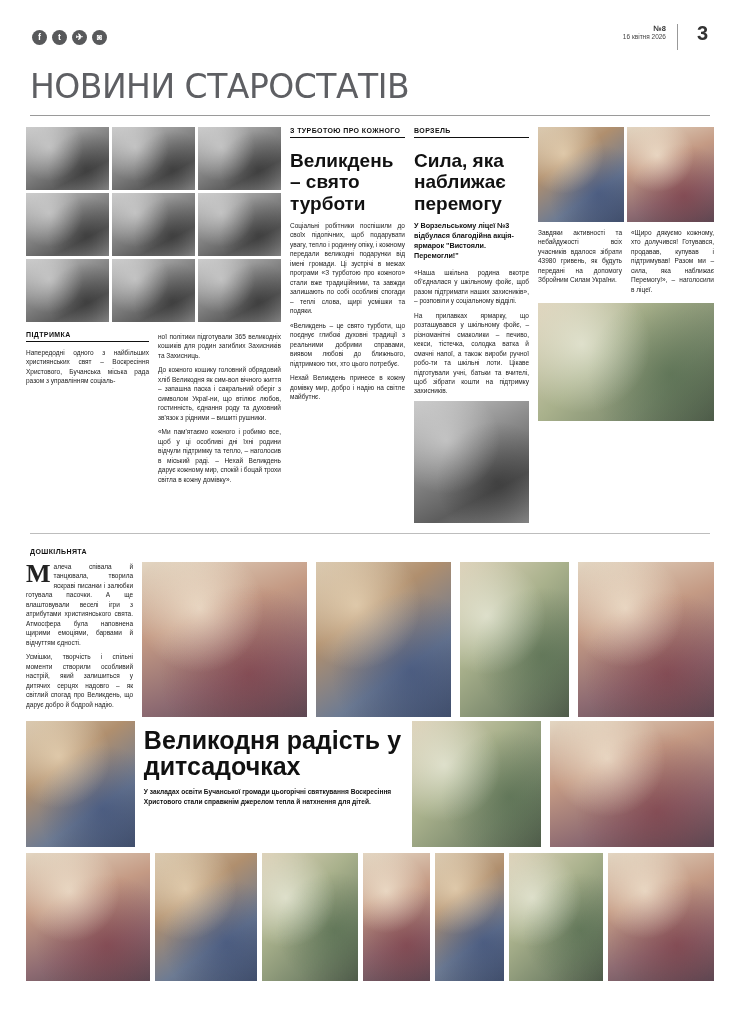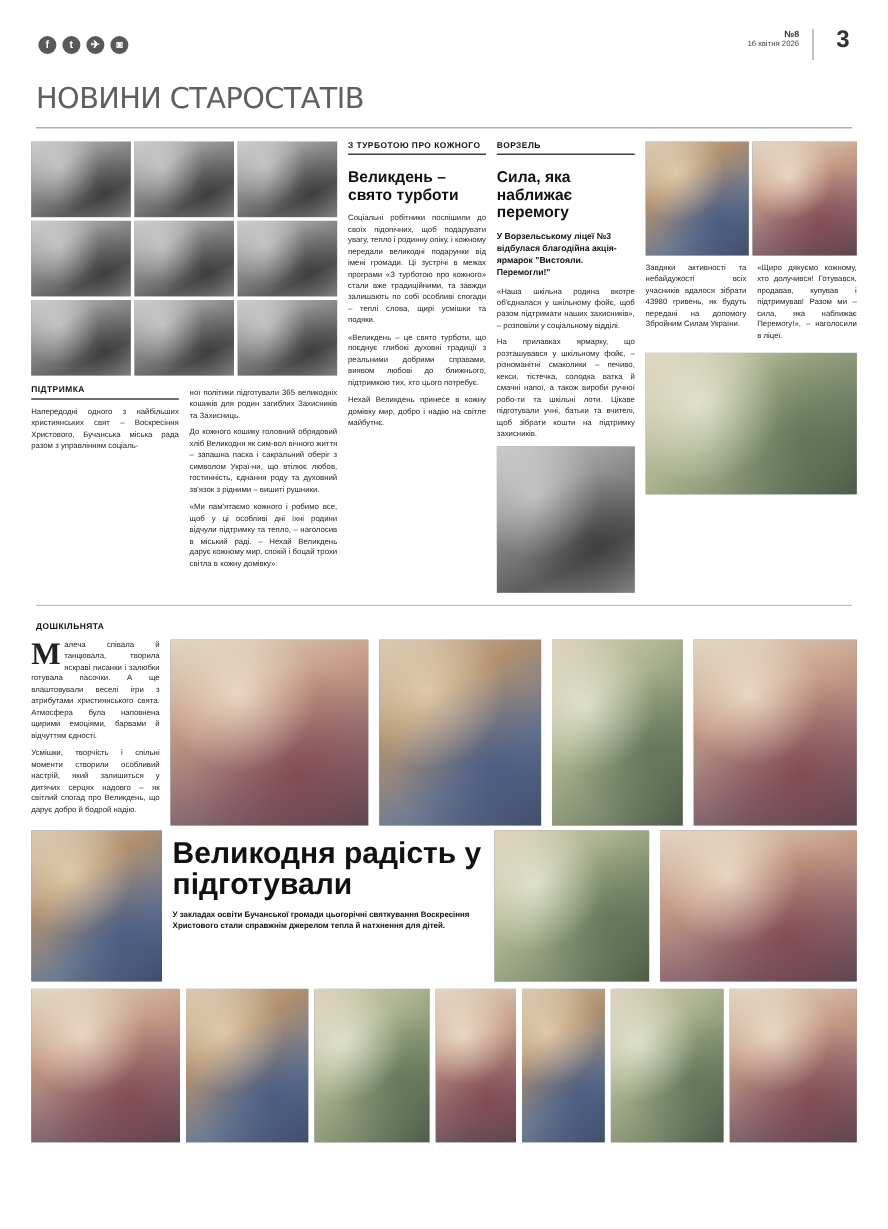--- a/index.html
+++ b/index.html
@@ -20,35 +20,35 @@
   .social{position:absolute;left:6px;top:6px;display:flex;gap:5px;}
   .soc{width:15px;height:15px;border-radius:50%;background:#58595b;color:#fff;
        font-size:9px;line-height:15px;text-align:center;font-weight:bold;}
   .issue{position:absolute;right:48px;top:0;text-align:right;line-height:1.25;}
   .issue .num{font-size:7.5px;font-weight:bold;color:#333;}
   .issue .date{font-size:6.5px;color:#444;}
   .pageno{position:absolute;right:6px;top:-2px;font-size:20px;font-weight:bold;color:#333;}
   .vline{position:absolute;right:36px;top:0px;width:1px;height:26px;background:#999;}
 
   .headline{
-    font-size:24px;letter-spacing:-0.5px;color:#5e5f63;font-weight:400;
+    font-size:33px;letter-spacing:-0.5px;color:#5e5f63;font-weight:400;
     margin:2px 0 0 4px;line-height:1;
     font-family:"DejaVu Sans", sans-serif;
   }
   .rule{height:1px;background:#9a9a9a;margin:12px 4px 0 4px;}
   .rule.thin{height:1px;background:#bdbdbd;}
 
   
   .kicker{
     font-size:7px;font-weight:bold;letter-spacing:.4px;color:#111;
     text-transform:uppercase;margin-bottom:3px;
   }
   .kicker-rule{height:1px;background:#111;margin-bottom:6px;}
   .arttitle{
-    font-size:13px;line-height:1.12;font-weight:bold;color:#111;margin:12px 0 7px 0;
+    font-size:19px;line-height:1.12;font-weight:bold;color:#111;margin:12px 0 7px 0;
   }
   .lead{font-size:7.2px;line-height:1.42;font-weight:bold;color:#111;margin-bottom:6px;}
   p.body{font-size:6.5px;line-height:1.46;margin:0 0 5px 0;text-align:justify;color:#222;}
   .ph{background:#8d8d8d;position:relative;overflow:hidden;}
   .ph::after{
     content:"";position:absolute;inset:0;
     background:
       radial-gradient(circle at 28% 32%, rgba(255,255,255,.40), rgba(255,255,255,0) 46%),
       radial-gradient(circle at 72% 66%, rgba(0,0,0,.34), rgba(0,0,0,0) 52%),
       linear-gradient(152deg, #c9c9c9 0%, #8f8f8f 38%, #5d5d5d 72%, #8a8a8a 100%);
@@ -199,21 +199,21 @@
       <div class="ph c" style="width:138px;height:155px;"></div>
       <div class="ph c3" style="width:112px;height:155px;"></div>
       <div class="ph c2" style="width:140px;height:155px;"></div>
     </div>
 
     <div class="dk-row" style="margin-top:4px;">
       <div style="width:110px;">
         <div class="ph c" style="height:126px;"></div>
       </div>
       <div style="width:262px;padding-top:6px;">
-        <div class="bigtitle">Великодня радість у підготували</div>
+        <div class="bigtitle">Великодня радість у дитсадочках</div>
         <div class="standfirst">У закладах освіти Бучанської громади цьогорічні святкування Воскресіння Христового стали справжнім джерелом тепла й натхнення для дітей.</div>
       </div>
       <div class="ph c3" style="width:130px;height:126px;"></div>
       <div class="ph c2" style="width:166px;height:126px;"></div>
     </div>
 
     <div class="footer-grid">
       <div class="ph c2" style="width:126px;height:128px;"></div>
       <div class="ph c" style="width:104px;height:128px;"></div>
       <div class="ph c3" style="width:98px;height:128px;"></div>

